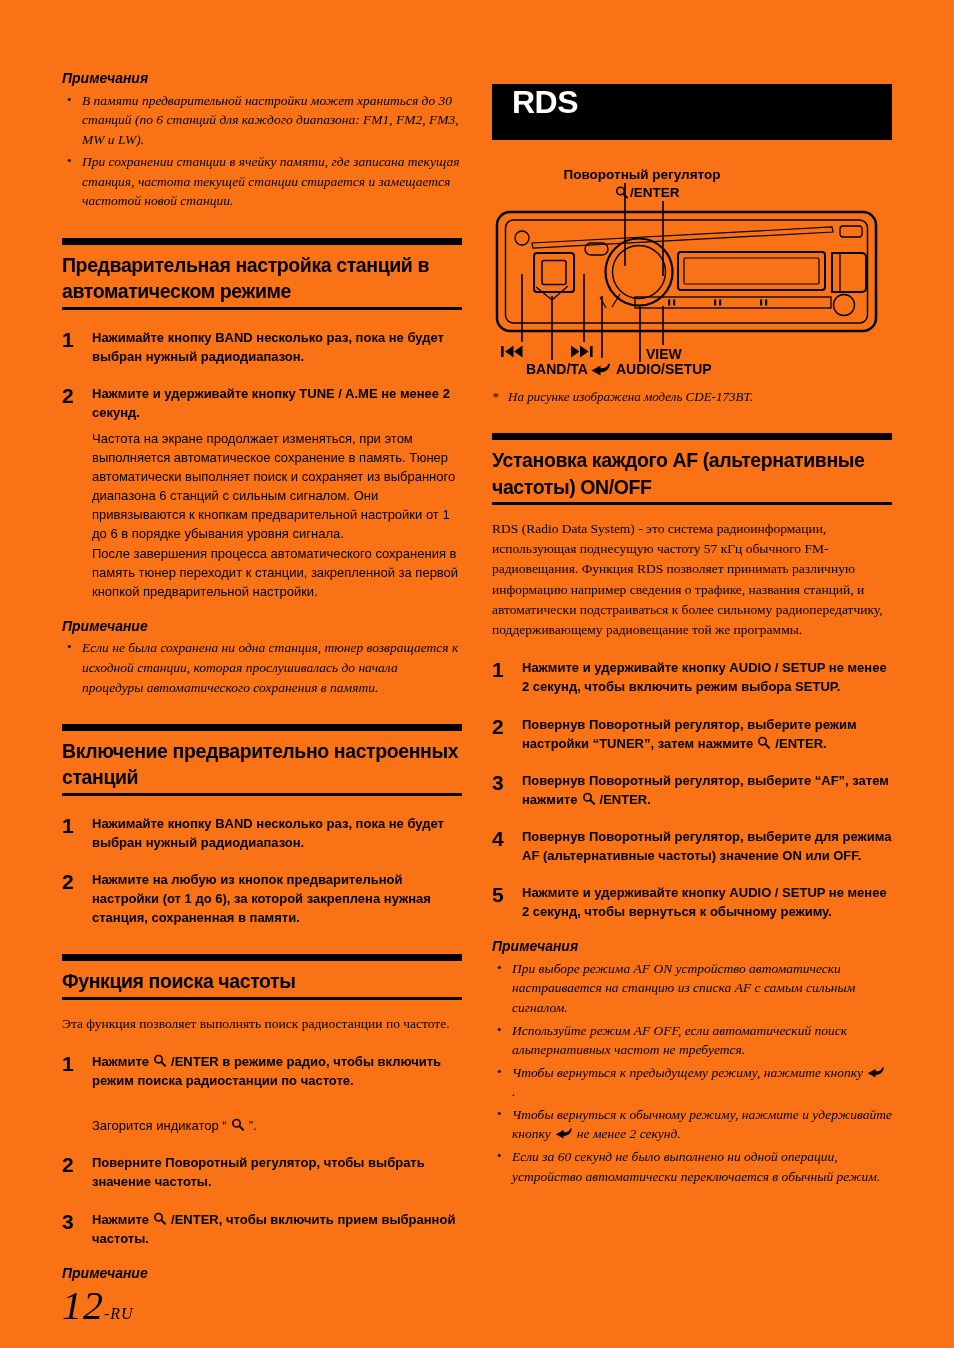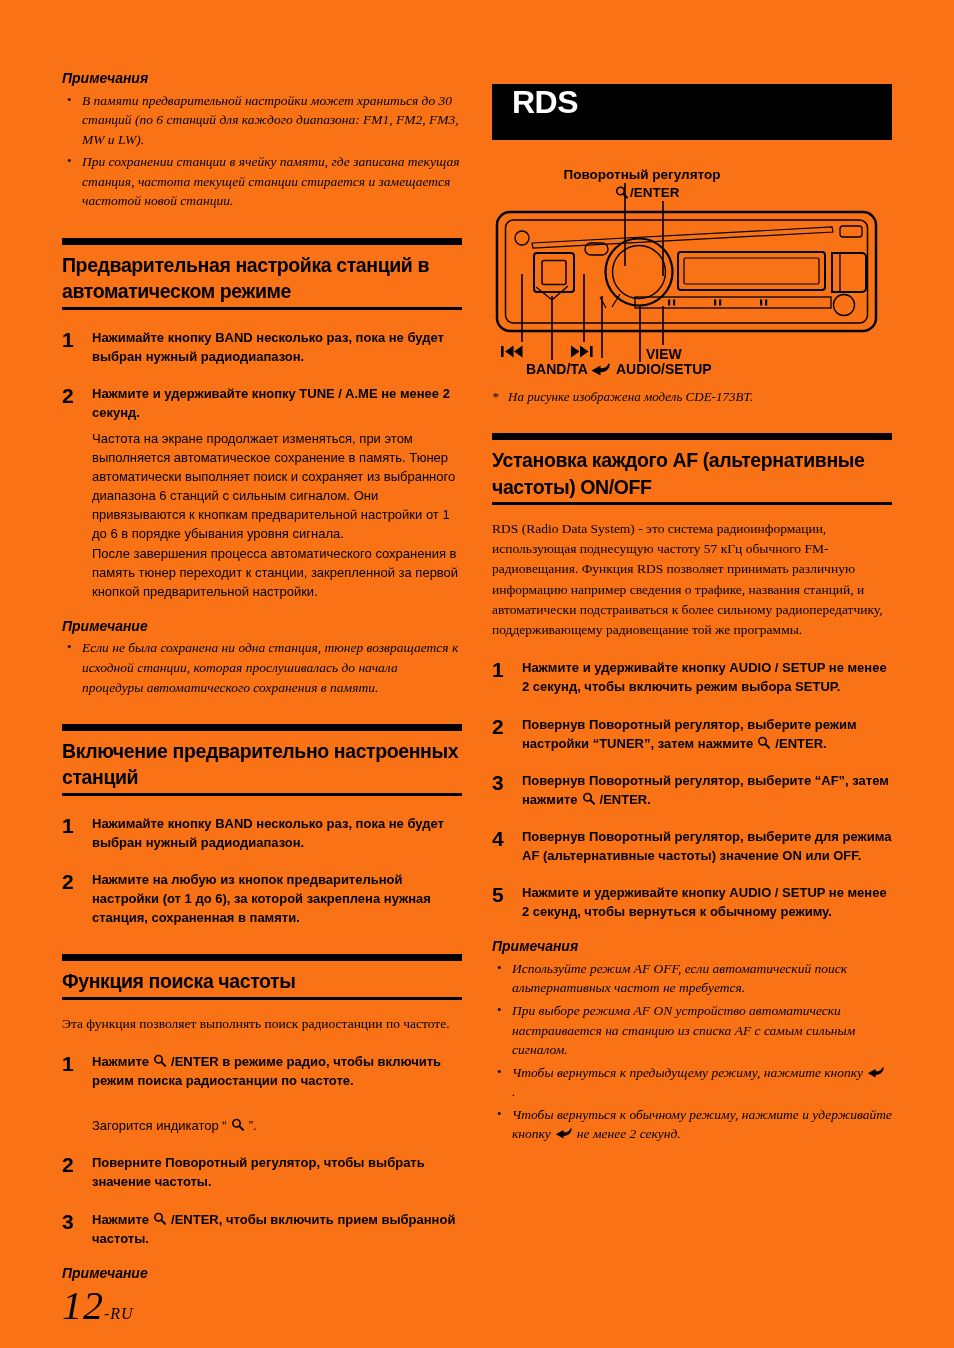--- a/index.html
+++ b/index.html
@@ -278,28 +278,29 @@
     <div class="step">
       <div class="step-num">5</div>
       <div class="step-right">
           <div class="step-text">Нажмите и удерживайте кнопку AUDIO / SETUP не менее 2 секунд, чтобы вернуться к обычному режиму.</div>
         </div>
     </div>
 
     <div class="note">
       <div class="note-title">Примечания</div>
       <ul>
+        <li><span>При выборе режима AF ON устройство автоматически настраивается на станцию из списка AF с самым сильным сигналом.</span></li>
         <li><span>Используйте режим AF OFF, если автоматический поиск альтернативных частот не требуется.</span></li>
-        <li><span>При выборе режима AF ON устройство автоматически настраивается на станцию из списка AF с самым сильным сигналом.</span></li>
         <li><span>Чтобы вернуться к предыдущему режиму, нажмите кнопку</span><svg class="ir" viewBox="0 0 20 15">
               <path d="M0.5 9.5 L9.5 4.5 L9.5 7.3 C13.8 7.4 16.4 6 17.3 2.8 L19 2.8 C18.2 8.6 14.6 11.4 9.5 11.2 L9.5 14.5 Z" fill="currentColor"></path>
             </svg><span>.</span></li>
         <li><span>Чтобы вернуться к обычному режиму, нажмите и удерживайте кнопку</span><svg class="ir" viewBox="0 0 20 15">
               <path d="M0.5 9.5 L9.5 4.5 L9.5 7.3 C13.8 7.4 16.4 6 17.3 2.8 L19 2.8 C18.2 8.6 14.6 11.4 9.5 11.2 L9.5 14.5 Z" fill="currentColor"></path>
             </svg><span>не менее 2 секунд.</span></li>
+        <li><span>Если за 60 секунд не было выполнено ни одной операции, устройство автоматически переключается в обычный режим.</span></li>
       </ul>
     </div>
 
   </div>
 
   <div class="page-num">
     <span class="big">12</span><span class="suf">-RU</span>
   </div>
 
 </div>

